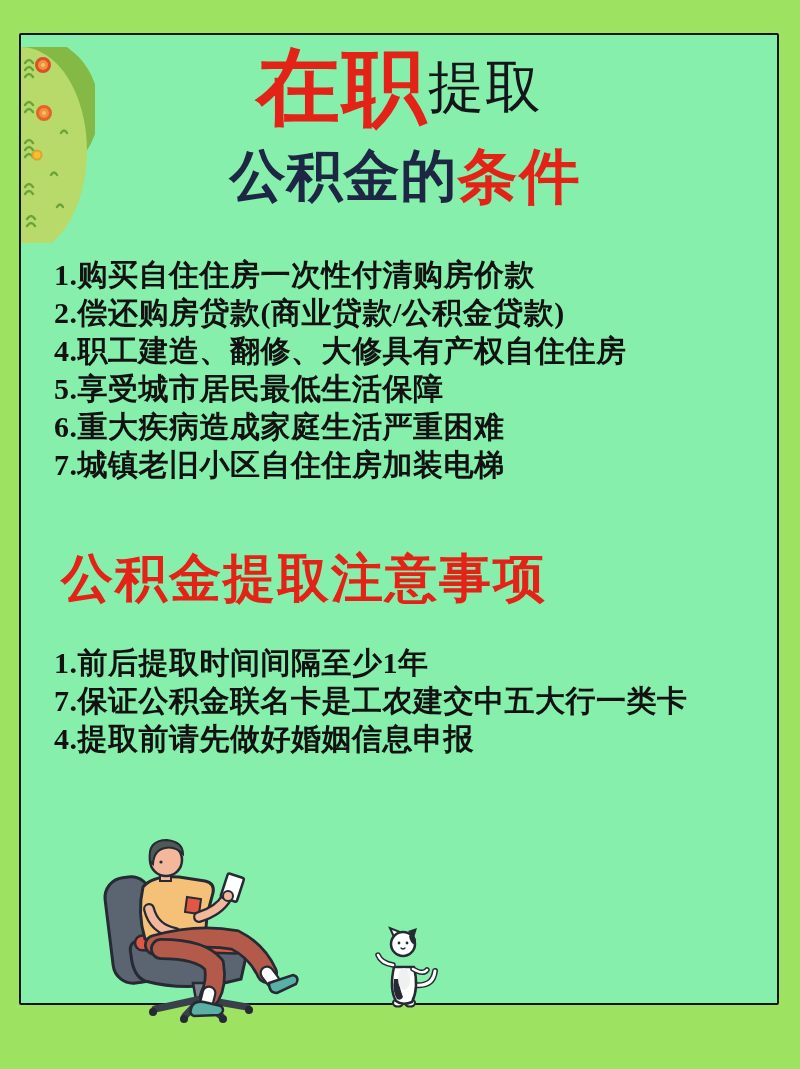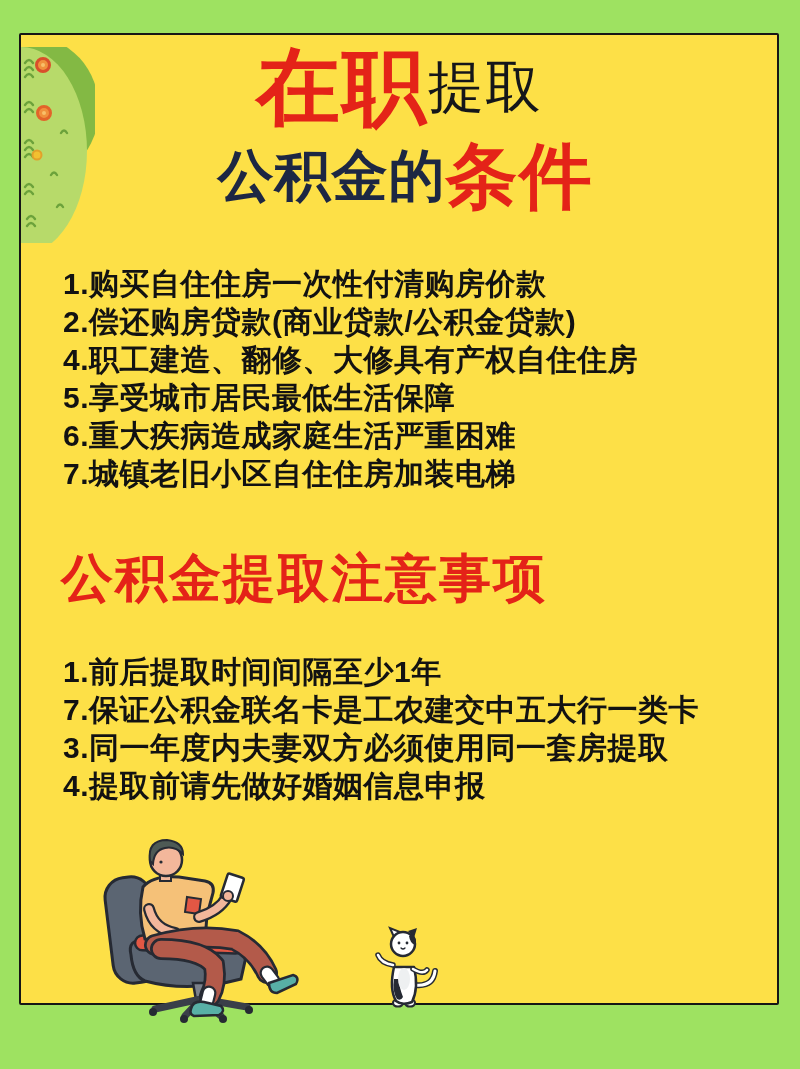--- a/index.html
+++ b/index.html
@@ -4,37 +4,37 @@
 <style>
   html,body{margin:0;padding:0;}
   body{
     width:800px;height:1069px;
     background:#9ee261;
     font-family:"Liberation Sans","DejaVu Sans",sans-serif;
     position:relative;overflow:hidden;
   }
   .card{
     position:absolute;left:19px;top:33px;width:760px;height:972px;
-    background:#fde047;border:2px solid #161616;border-radius:2px;
+    background:#86efac;border:2px solid #161616;border-radius:2px;
     box-sizing:border-box;
   }
   
   .leaf{position:absolute;left:0;top:12px;width:74px;height:196px;}
   .man{position:absolute;left:76px;top:798px;width:238px;height:190px;overflow:visible;}
   .cat{position:absolute;left:350px;top:892px;width:70px;height:82px;overflow:visible;}
   
   .title{position:absolute;top:12px;left:0;width:100%;text-align:center;font-weight:bold;}
   .t-line1{display:flex;justify-content:center;align-items:center;height:82px;}
   .t-line2{display:flex;justify-content:center;align-items:center;height:92px;margin-top:2px;padding-left:13px;}
   .t-red-1{font-size:84px;color:#e42318;font-weight:900;letter-spacing:2px;}
   .t-dark {font-size:56px;color:#15161a;font-weight:400;letter-spacing:1px;}
   .t-navy {font-size:56px;color:#1d2743;font-weight:900;letter-spacing:1px;}
-  .t-red-2{font-size:72px;color:#e42318;font-weight:900;letter-spacing:2px;}
+  .t-red-2{font-size:60px;color:#e42318;font-weight:900;letter-spacing:2px;}
   
-  ul.plain{list-style:none;margin:14px;padding:0 0 0 28px;position:absolute;left:0;width:720px;}
+  ul.plain{list-style:none;margin:5px;padding:0 0 0 28px;position:absolute;left:0;width:720px;font-family:Liberation Serif, serif;}
   ul.plain li{
     font-size:30px;font-weight:bold;color:#121212;
     line-height:38px;white-space:nowrap;letter-spacing:0.5px;
   }
   .cond-list{top:216px;}
   .notes-list{top:604px;}
   .notes-heading{
     position:absolute;top:502px;left:28px;margin:12px;
     font-size:52px;line-height:58px;color:#e42318;
     font-weight:900;letter-spacing:2px;white-space:nowrap;
@@ -83,21 +83,20 @@
     <li>5.享受城市居民最低生活保障</li>
     <li>6.重大疾病造成家庭生活严重困难</li>
     <li>7.城镇老旧小区自住住房加装电梯</li>
   </ul>
 
   <h2 class="notes-heading">公积金提取注意事项</h2>
 
   <ul class="plain notes-list">
     <li>1.前后提取时间间隔至少1年</li>
     <li>7.保证公积金联名卡是工农建交中五大行一类卡</li>
-    <li>3.同一年度内夫妻双方必须使用同一套房提取</li>
     <li>4.提取前请先做好婚姻信息申报</li>
   </ul>
 
   <svg class="man" viewBox="0 0 238 190">
 
     <rect x="12" y="44" width="46" height="106" rx="20" transform="rotate(-7 35 97)" fill="#5b6572" stroke="#262a33" stroke-width="3"></rect>
 
     <path d="M34 122 q-4 -16 14 -15 l86 5 q16 2 14 16 l-4 18 q-52 14 -96 2 q-12 -5 -14 -26 z" fill="#5b6572" stroke="#262a33" stroke-width="3"></path>
 
     <rect x="38" y="104" width="108" height="15" rx="7.5" transform="rotate(2 92 112)" fill="#e25744" stroke="#262a33" stroke-width="2.5"></rect>

